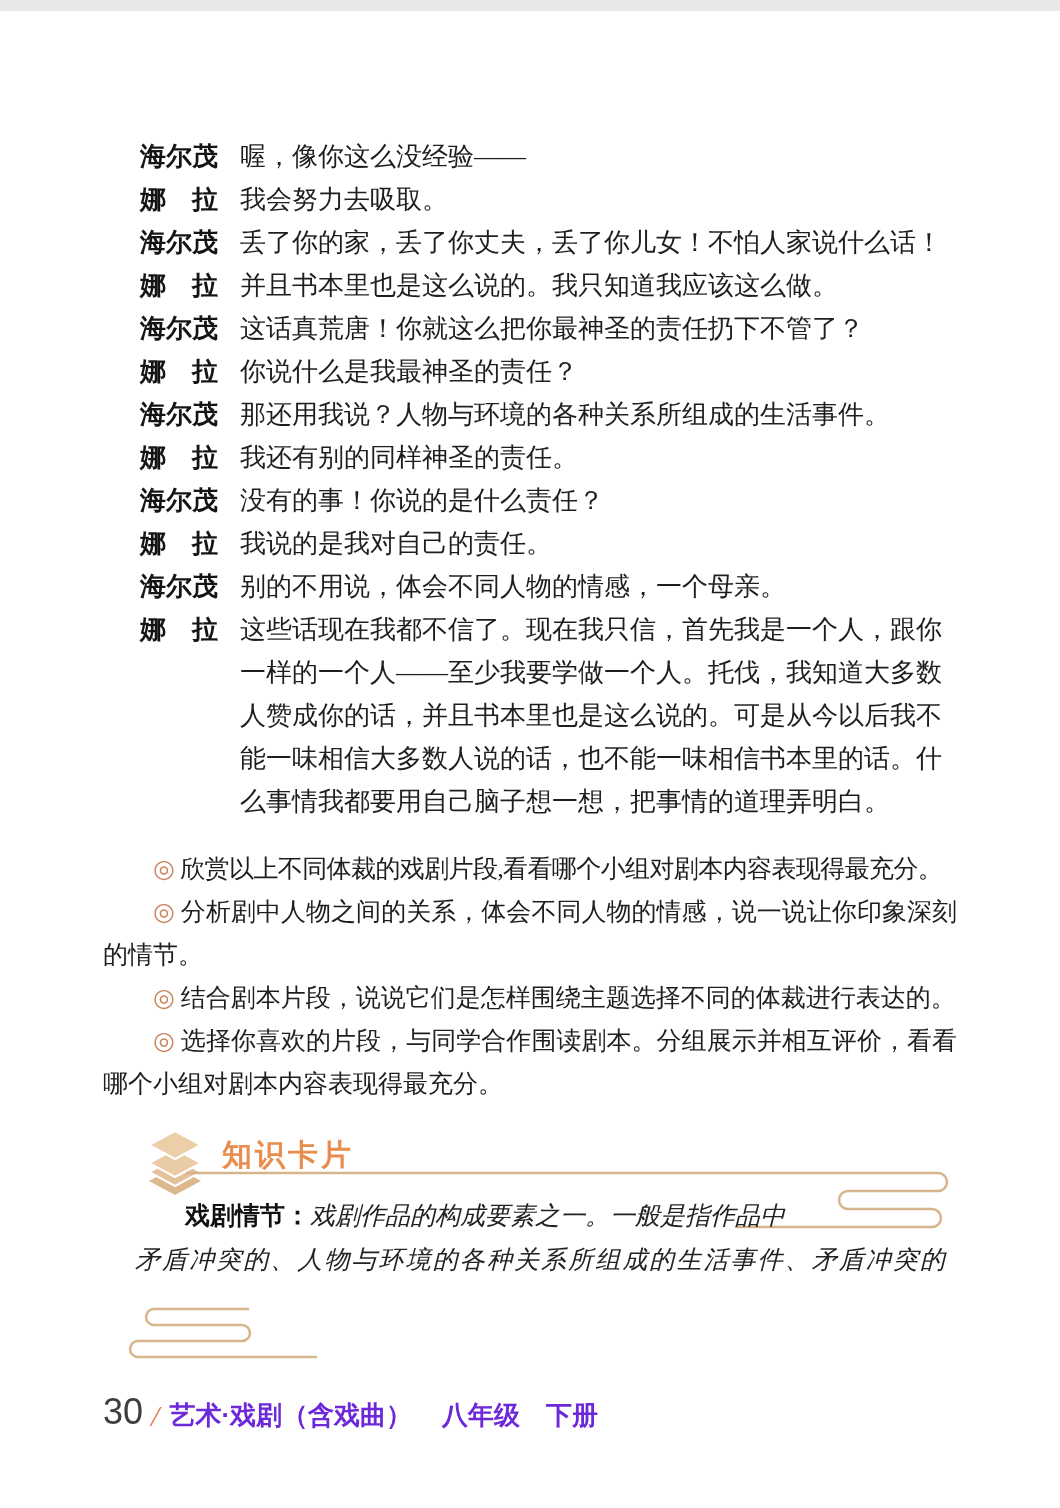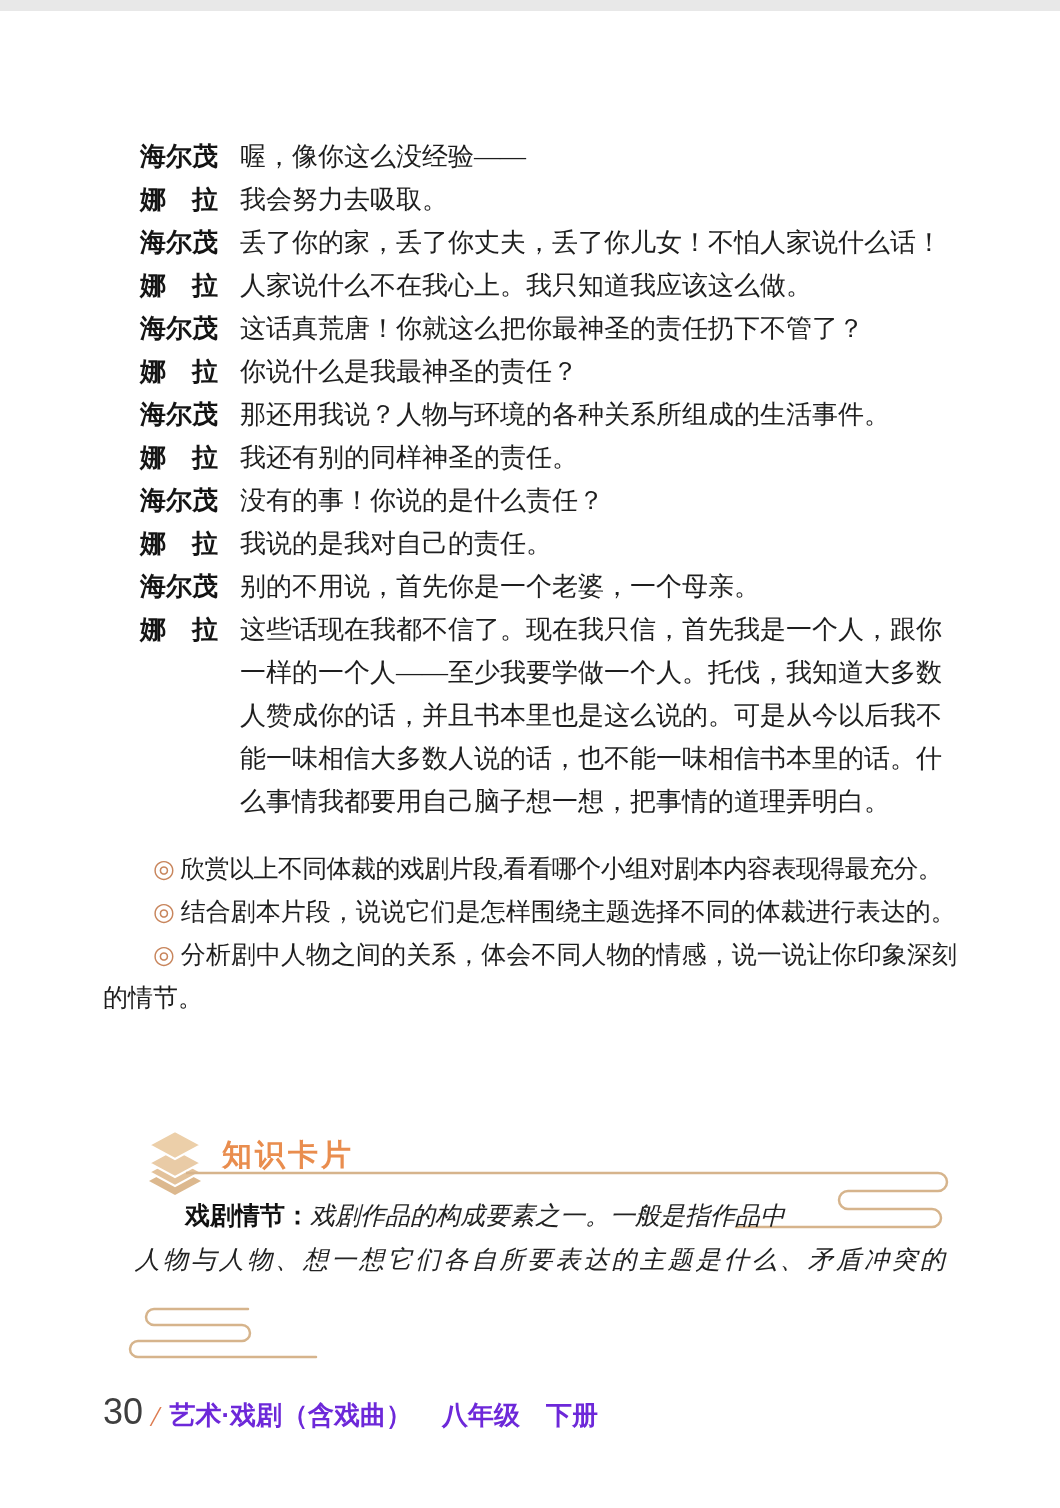--- a/index.html
+++ b/index.html
@@ -74,21 +74,21 @@
       <div class="turn">
         <span class="speaker">娜　拉</span>
         <div class="speech">我会努力去吸取。</div>
       </div>
       <div class="turn">
         <span class="speaker">海尔茂</span>
         <div class="speech">丢了你的家，丢了你丈夫，丢了你儿女！不怕人家说什么话！</div>
       </div>
       <div class="turn">
         <span class="speaker">娜　拉</span>
-        <div class="speech">人家说什么不在我心上。我只知道我应该这么做。</div>
+        <div class="speech">并且书本里也是这么说的。我只知道我应该这么做。</div>
       </div>
       <div class="turn">
         <span class="speaker">海尔茂</span>
         <div class="speech">这话真荒唐！你就这么把你最神圣的责任扔下不管了？</div>
       </div>
       <div class="turn">
         <span class="speaker">娜　拉</span>
         <div class="speech">你说什么是我最神圣的责任？</div>
       </div>
       <div class="turn">
@@ -102,50 +102,51 @@
       <div class="turn">
         <span class="speaker">海尔茂</span>
         <div class="speech">没有的事！你说的是什么责任？</div>
       </div>
       <div class="turn">
         <span class="speaker">娜　拉</span>
         <div class="speech">我说的是我对自己的责任。</div>
       </div>
       <div class="turn">
         <span class="speaker">海尔茂</span>
-        <div class="speech">别的不用说，首先你是一个老婆，一个母亲。</div>
+        <div class="speech">别的不用说，体会不同人物的情感，一个母亲。</div>
       </div>
       <div class="turn">
         <span class="speaker">娜　拉</span>
         <div class="speech">这些话现在我都不信了。现在我只信，首先我是一个人，跟你一样的一个人——至少我要学做一个人。托伐，我知道大多数人赞成你的话，并且书本里也是这么说的。可是从今以后我不能一味相信大多数人说的话，也不能一味相信书本里的话。什么事情我都要用自己脑子想一想，把事情的道理弄明白。</div>
       </div>
     </section>
 
   <section class="questions">
       <p class="activity"><span class="bullet">◎</span><span>欣赏以上不同体裁的戏剧片段,看看哪个小组对剧本内容表现得最充分。</span></p>
+      <p class="activity"><span class="bullet">◎</span><span>分析剧中人物之间的关系，体会不同人物的情感，说一说让你印象深刻的情节。</span></p>
       <p class="activity"><span class="bullet">◎</span><span>结合剧本片段，说说它们是怎样围绕主题选择不同的体裁进行表达的。</span></p>
-      <p class="activity"><span class="bullet">◎</span><span>分析剧中人物之间的关系，体会不同人物的情感，说一说让你印象深刻的情节。</span></p>
+      <p class="activity"><span class="bullet">◎</span><span>选择你喜欢的片段，与同学合作围读剧本。分组展示并相互评价，看看哪个小组对剧本内容表现得最充分。</span></p>
     </section>
 
   <svg class="kc-icon" width="58" height="68" viewBox="0 0 58 68">
     <path d="M29 38 L55 52 29 66 3 52 Z" fill="#dcb88e"></path>
     <path d="M29 29 L55 43 29 57 3 43 Z" fill="#e3c29b" stroke="#ffffff" stroke-width="2"></path>
     <path d="M29 20 L55 34 29 48 3 34 Z" fill="#e9cba6" stroke="#ffffff" stroke-width="2"></path>
     <path d="M29 2 L55 16 29 30 3 16 Z" fill="#eccfa9" stroke="#ffffff" stroke-width="2"></path>
   </svg>
 
   <div class="kc-title">知识卡片</div>
 
   <svg class="kc-divider" width="830" height="72" viewBox="0 0 830 72">
     <path d="M0 12 H752 a9 9 0 0 1 0 18 H662 a9 9 0 0 0 0 18 h84 a9 9 0 0 1 0 18 H550" fill="none" stroke="#d6b48c" stroke-width="2.5" stroke-linecap="round"></path>
   </svg>
 
   <div class="kc-body">
     <p class="kc-line kc-first"><span class="kc-term">戏剧情节：</span><span>戏剧作品的构成要素之一。一般是指作品中</span></p>
-  <p class="kc-line kc-just">人物与人物、想一想它们各自所要表达的主题是什么、矛盾冲突的</p>
+  <p class="kc-line kc-just">矛盾冲突的、人物与环境的各种关系所组成的生活事件、矛盾冲突的</p>
     </div>
 
   <svg class="kc-cloud-left" width="230" height="64" viewBox="0 0 230 64">
     <path d="M152 6 H58 a8 8 0 0 0 0 16 h88 a8 8 0 0 1 0 16 H42 a8 8 0 0 0 0 16 H220" fill="none" stroke="#d6b48c" stroke-width="2.5" stroke-linecap="round"></path>
   </svg>
 
   <footer class="footer">
     <span class="page-num">30</span>
     <span class="slash">/</span>
     <span class="ft ft-course">艺术·戏剧（含戏曲）</span>

